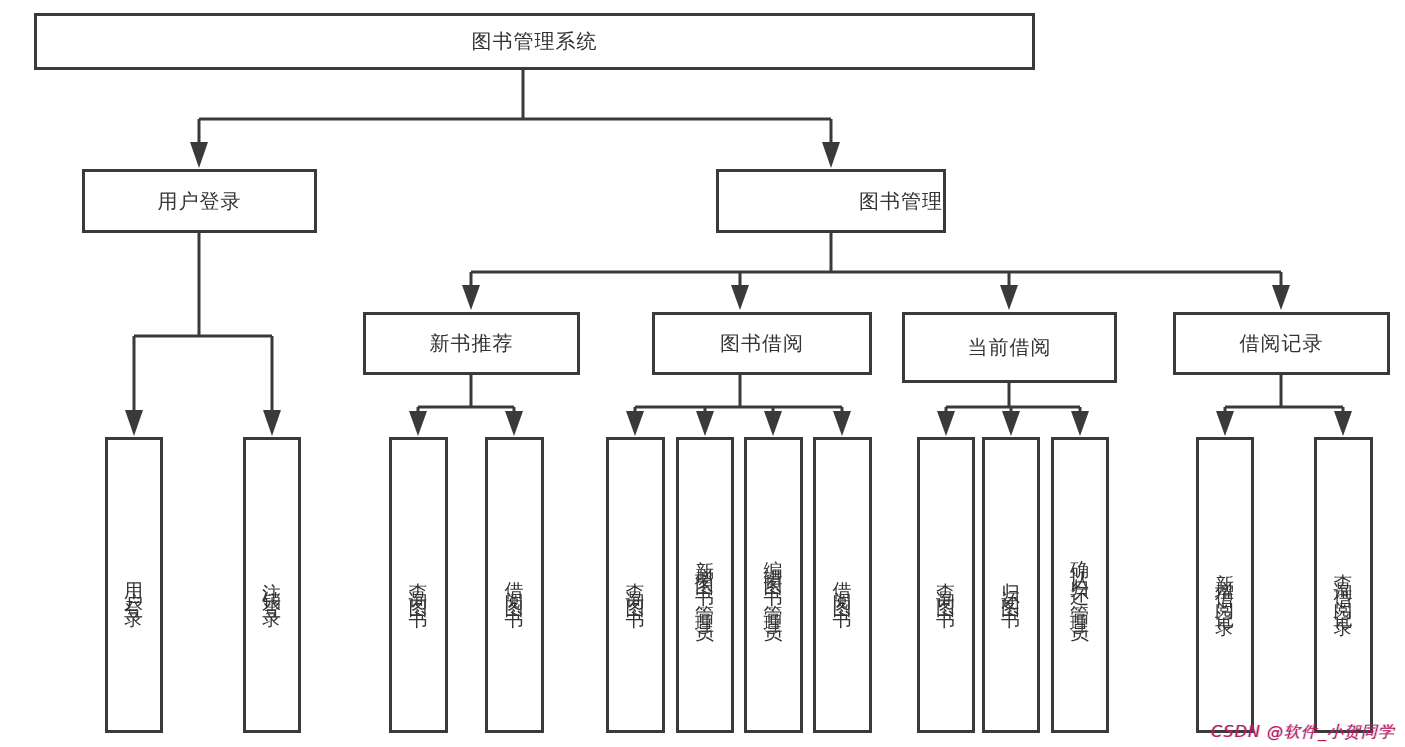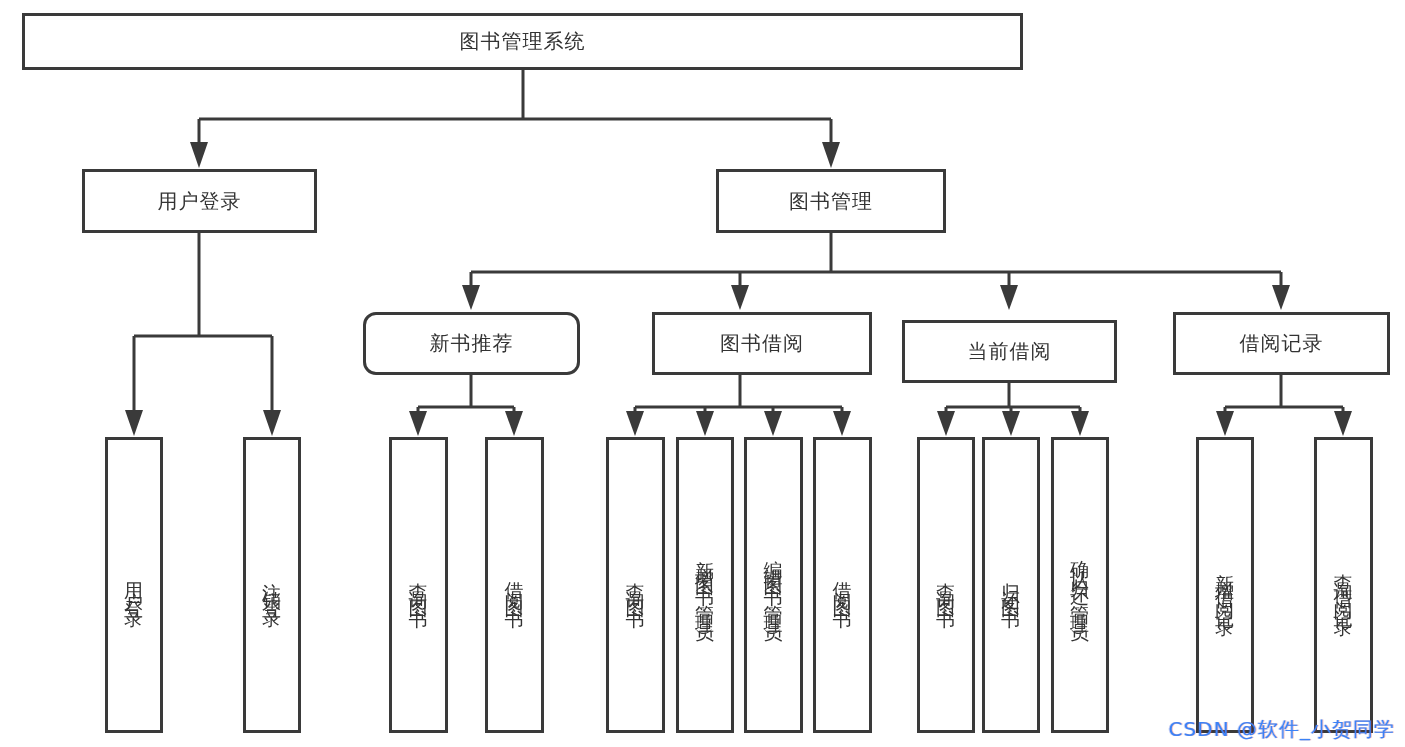--- a/index.html
+++ b/index.html
@@ -13,22 +13,23 @@
     border:3px solid #3a3a3a;display:flex;align-items:center;justify-content:center;
     color:#333333;z-index:2;
   }
   .node.h span{font-size:20px;letter-spacing:1px;white-space:nowrap;}
   .node.v span{
     writing-mode:vertical-rl;text-orientation:mixed;
     font-size:19px;letter-spacing:9px;line-height:1;white-space:nowrap;
   }
   .watermark{
     position:absolute;right:10px;bottom:4px;z-index:3;
-    font-size:20px;color:#3b82f6;letter-spacing:1px;white-space:nowrap;
+    font-size:16px;color:#be185d;letter-spacing:1px;white-space:nowrap;
     text-shadow:1px 0 0 rgba(220,60,60,0.30), -1px 0 0 rgba(60,90,220,0.30);
+    font-style:italic;
   }
 </style>
 </head>
 <body>
 
 <div class="canvas">
 
   <svg class="connectors" width="1405" height="747" viewBox="0 0 1405 747">
     <g stroke="#3a3a3a" stroke-width="3" fill="none">
 
@@ -62,38 +63,38 @@
       <polygon points="764,411 782,411 773,436"></polygon>
       <polygon points="833,411 851,411 842,436"></polygon>
       <polygon points="937,411 955,411 946,436"></polygon>
       <polygon points="1002,411 1020,411 1011,436"></polygon>
       <polygon points="1071,411 1089,411 1080,436"></polygon>
       <polygon points="1216,411 1234,411 1225,436"></polygon>
       <polygon points="1334,411 1352,411 1343,436"></polygon>
     </g>
   </svg>
 
-  <div class="node h" style="left:22px;top:13px;width:1001px;height:57px;justify-content:center;">
+  <div class="node h" style="left:34px;top:13px;width:1001px;height:57px;justify-content:center;">
     <span>图书管理系统</span>
   </div>
 
   <div class="node h" style="left:82px;top:169px;width:235px;height:64px;">
     <span>用户登录</span>
   </div>
-  <div class="node h" style="left:716px;top:169px;width:230px;height:64px;">
+  <div class="node h" style="left:716px;top:169px;width:230px;height:64px;justify-content:flex-end;">
     <span>图书管理</span>
   </div>
 
-  <div class="node h" style="left:363px;top:312px;width:217px;height:63px;border-radius:13px;">
+  <div class="node h" style="left:363px;top:312px;width:217px;height:63px;">
     <span>新书推荐</span>
   </div>
   <div class="node h" style="left:652px;top:312px;width:220px;height:63px;">
     <span>图书借阅</span>
   </div>
-  <div class="node h" style="left:902px;top:312px;width:215px;height:63px;margin-top:8px;">
+  <div class="node h" style="left:902px;top:312px;width:215px;height:71px;">
     <span>当前借阅</span>
   </div>
   <div class="node h" style="left:1173px;top:312px;width:217px;height:63px;align-items:center;">
     <span>借阅记录</span>
   </div>
 
   <div class="node v" style="left:105px;top:437px;width:58px;height:296px;">
     <span>用户登录</span>
   </div>
   <div class="node v" style="left:243px;top:437px;width:58px;height:296px;">

